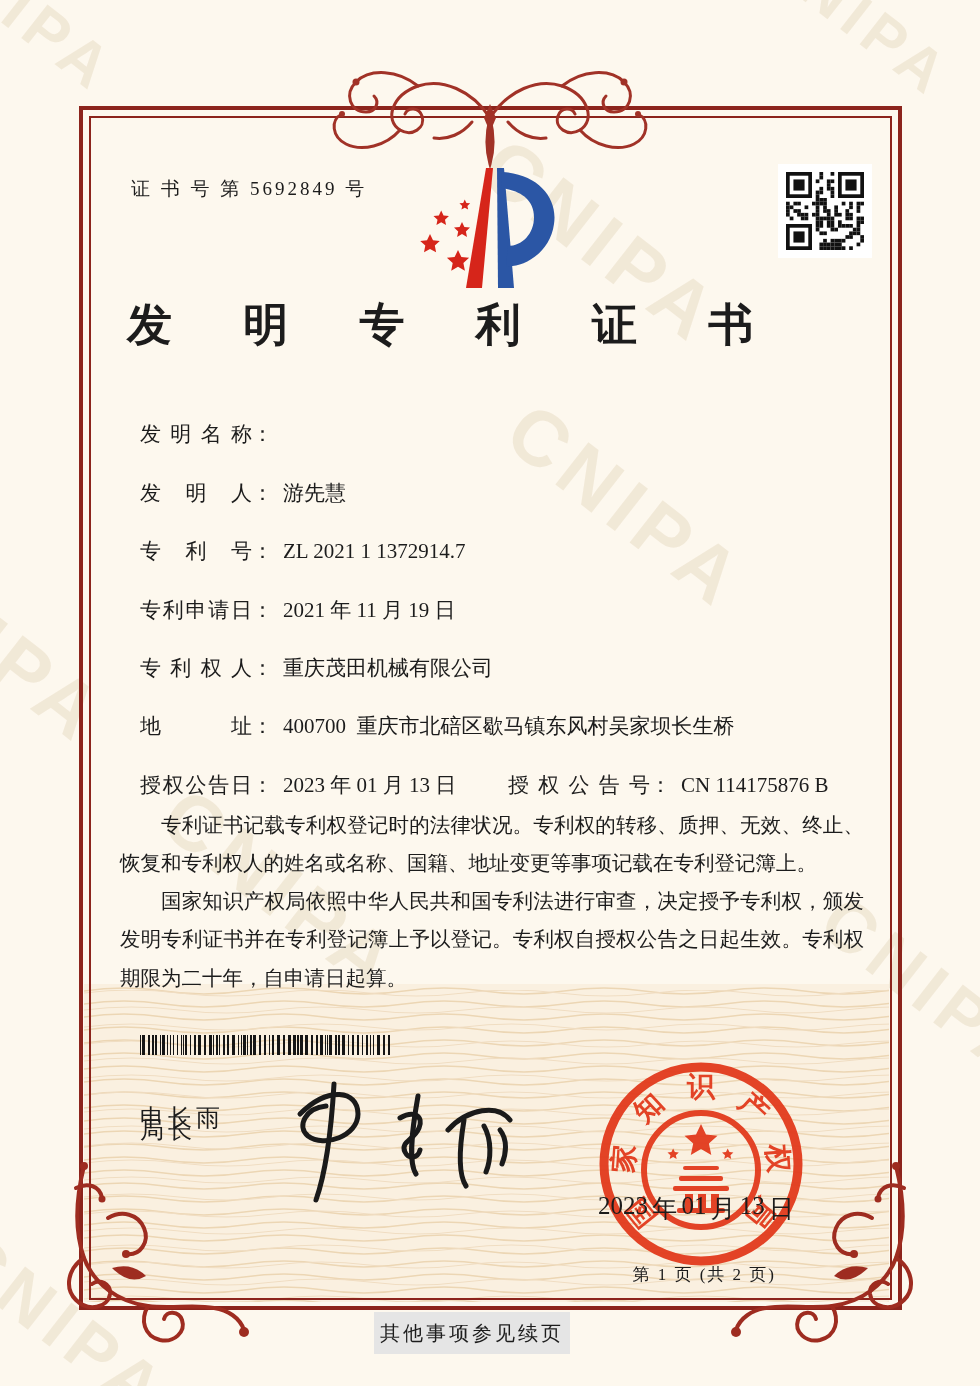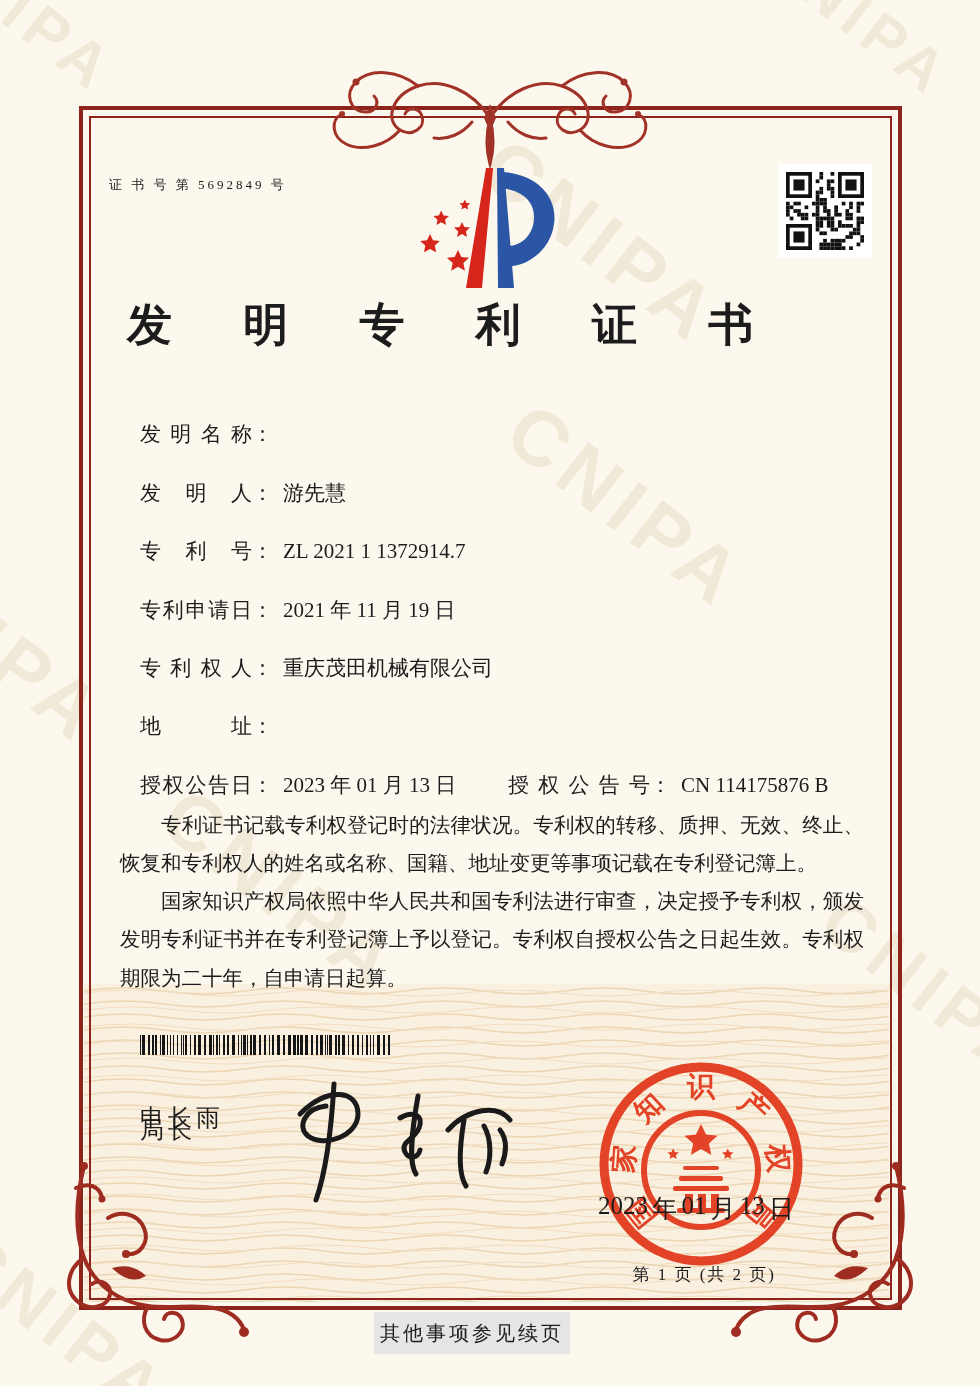--- a/index.html
+++ b/index.html
@@ -7,21 +7,21 @@
        background:#fdf8ee;font-family:"Liberation Serif","DejaVu Serif",serif;color:#1c1c1c;}
   .abs{position:absolute;}
   
   .wm{position:absolute;font-family:"Liberation Sans","DejaVu Sans",sans-serif;
       font-weight:bold;color:#e9ddc6;opacity:.55;letter-spacing:8px;
       transform:rotate(38deg);transform-origin:left top;white-space:nowrap;pointer-events:none;}
   
   .frame-outer{left:79px;top:106px;width:815px;height:1196px;border:4px solid #8c241c;}
   .frame-inner{left:89px;top:116px;width:799px;height:1180px;border:2px solid #8c241c;}
   
-  .cert-no{left:109px;top:176px;font-size:13px;letter-spacing:3px;}
+  .cert-no{left:131px;top:176px;font-size:19px;letter-spacing:3px;}
   .qr-wrap{left:778px;top:164px;width:94px;height:94px;background:#ffffff;
            display:flex;align-items:center;justify-content:center;}
   .title{left:0;top:295px;width:880px;text-align:center;font-size:45px;font-weight:bold;
          letter-spacing:30px;text-indent:30px;}
   
   .field-row{left:140px;width:740px;font-size:21px;height:30px;display:flex;align-items:baseline;}
   .spread{display:inline-flex;justify-content:space-between;width:112px;}
   .spread2{display:inline-flex;justify-content:space-between;width:142px;}
   .colon{margin-right:10px;}
   .fval{white-space:pre;}
@@ -333,20 +333,21 @@
     </span>
     <span class="colon">：</span>
     <span class="fval">重庆茂田机械有限公司</span>
 </div>
 <div class="abs field-row" style="top:712px;">
   <span class="spread">
       <span>地</span>
       <span>址</span>
     </span>
     <span class="colon">：</span>
+    <span class="fval">400700  重庆市北碚区歇马镇东风村吴家坝长生桥</span>
 </div>
 <div class="abs field-row" style="top:771px;">
   <span class="spread">
       <span>授</span>
       <span>权</span>
       <span>公</span>
       <span>告</span>
       <span>日</span>
     </span>
     <span class="colon">：</span>

